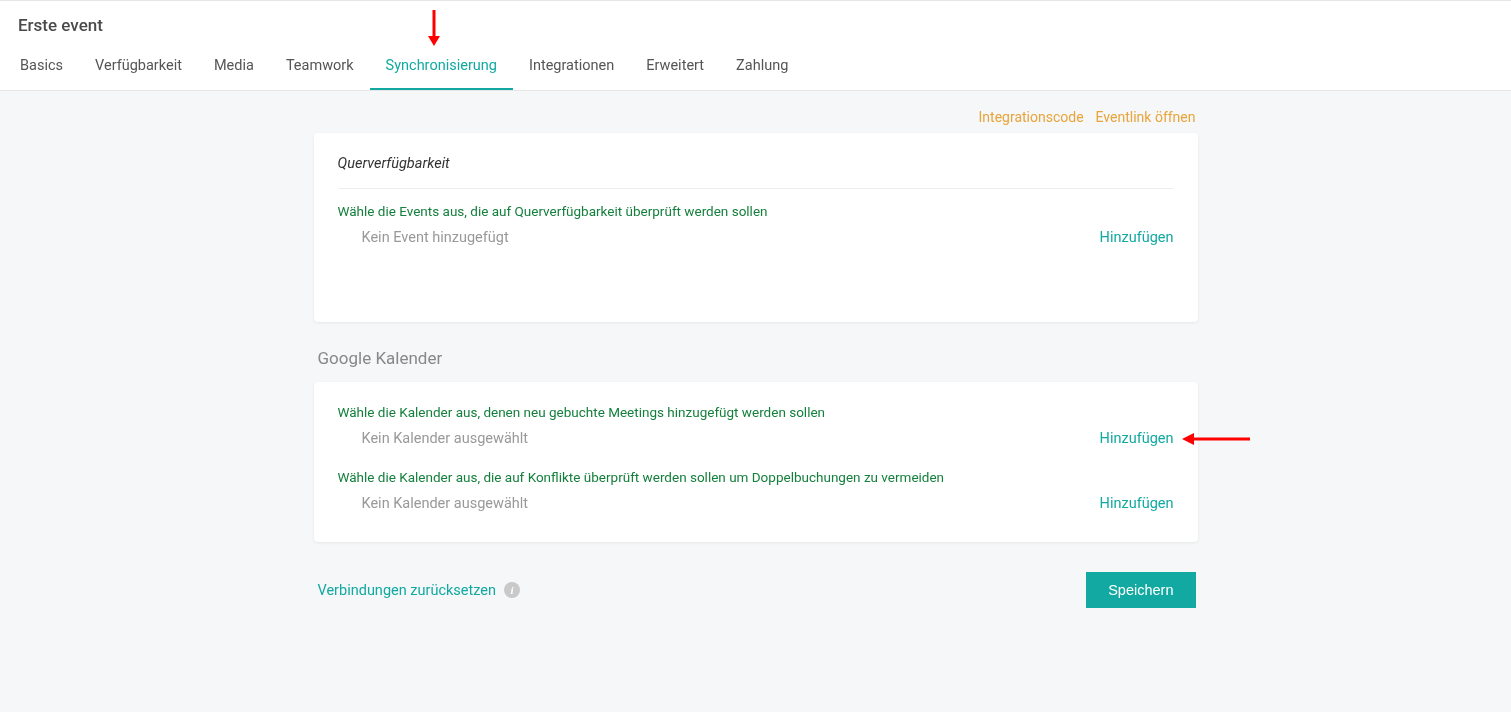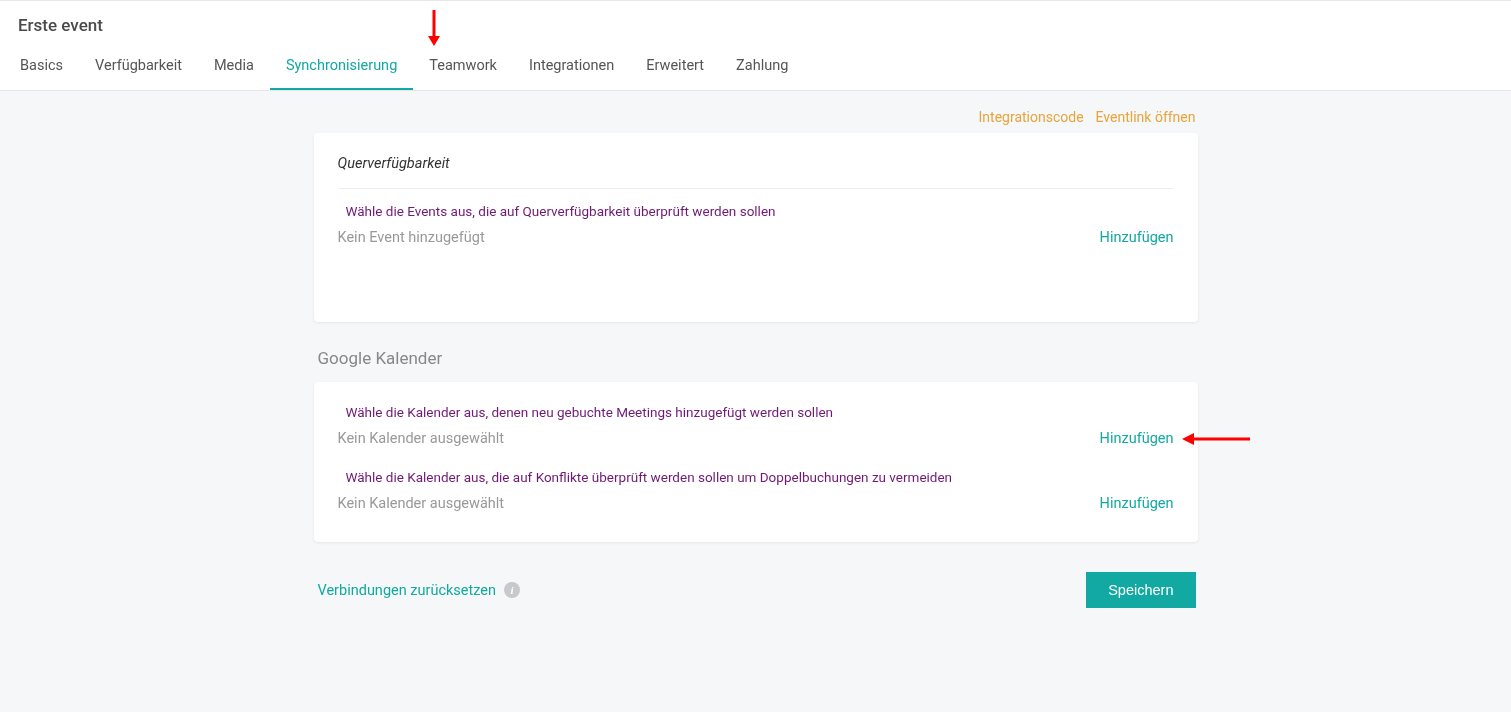--- a/index.html
+++ b/index.html
@@ -64,33 +64,33 @@
   .card-title {
     font-size: 14.5px;
     color: #333;
     padding-bottom: 16px;
     border-bottom: 1px solid #eee;
     margin-bottom: 14px;
     font-style: italic;
   }
   .section-field-label {
     font-size: 13.5px;
-    color: #701a75;
+    color: #15803d;
     margin-bottom: 10px;
-    margin-left: 8px;
   }
   .row {
     display: flex;
     align-items: center;
     justify-content: space-between;
     margin-bottom: 6px;
   }
   .placeholder {
     color: #999;
     font-size: 14.5px;
+    margin-left: 24px;
   }
   .link-btn {
     color: #11a9a1;
     font-size: 14.5px;
     cursor: pointer;
     text-decoration: none;
   }
   .section-heading {
     font-size: 17px;
     color: #888;
@@ -155,22 +155,22 @@
 <body>
 
 <div class="page-rel">
 
   <div class="header">
     <div class="title">Erste event</div>
     <div class="tabs" id="tabs-bar">
         <div class="tab">Basics</div>
         <div class="tab">Verfügbarkeit</div>
         <div class="tab">Media</div>
+        <div class="tab">Teamwork</div>
         <div class="tab active">Synchronisierung</div>
-        <div class="tab">Teamwork</div>
         <div class="tab">Integrationen</div>
         <div class="tab">Erweitert</div>
         <div class="tab">Zahlung</div>
       </div>
   </div>
 
   <div class="arrow-down arrow">
     <svg width="20" height="40">
       <line x1="10" y1="2" x2="10" y2="30" stroke="#ff0000" stroke-width="3"></line>
       <polygon points="4,28 16,28 10,38" fill="#ff0000"></polygon>

